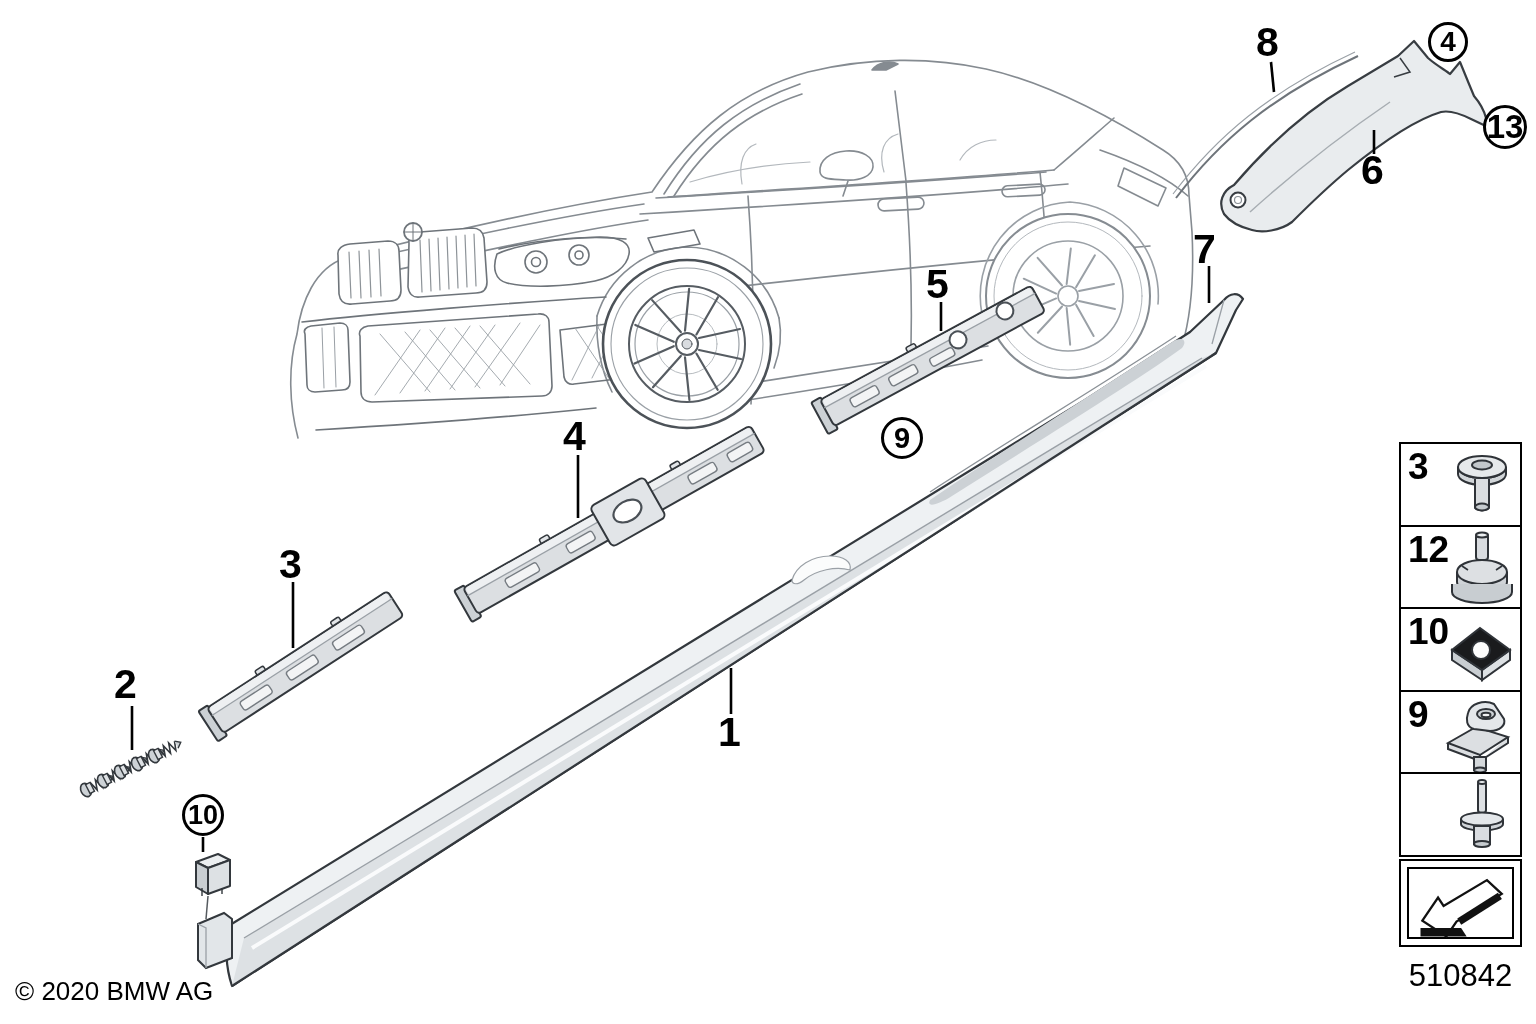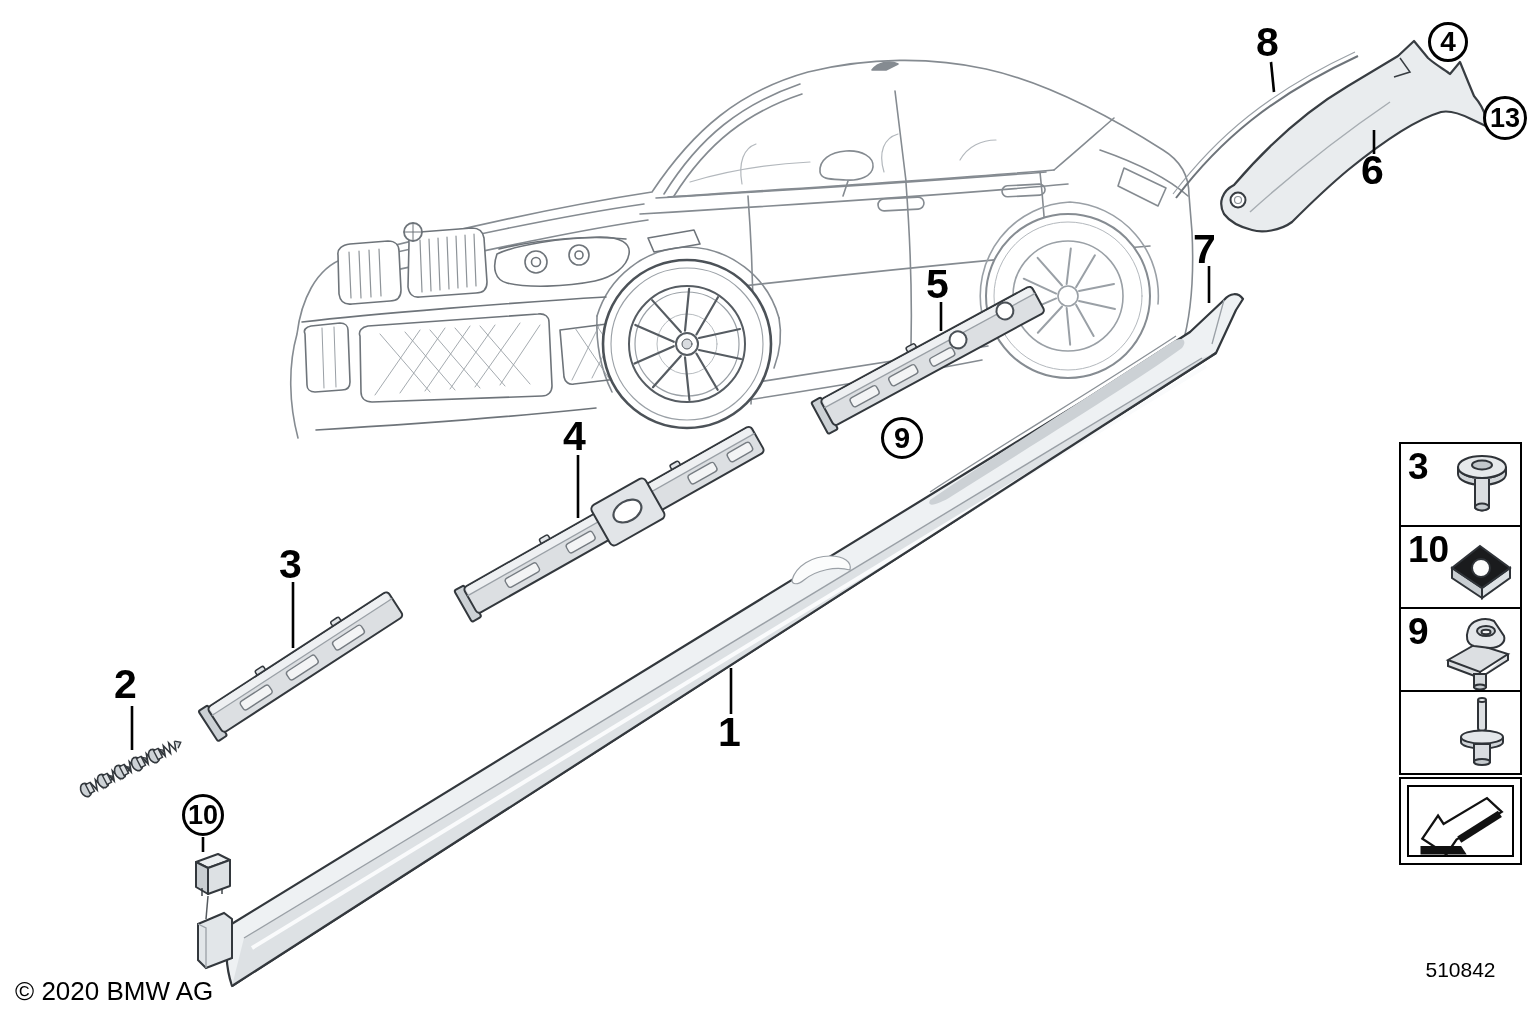--- a/index.html
+++ b/index.html
@@ -14,21 +14,21 @@
   .legend{position:absolute;left:1399px;top:442px;width:123px;}
   .lbox{position:relative;box-sizing:border-box;width:123px;height:85px;border:2.5px solid #000;
         background:#fff;margin-top:-2.5px;}
   .lbox:first-child{margin-top:0;}
   .lnum{position:absolute;left:7px;top:4px;font-size:37px;font-weight:700;color:#000;line-height:1;}
   .licon{position:absolute;right:2px;top:3px;}
   .abox{position:relative;box-sizing:border-box;width:123px;height:88px;border:2.5px solid #000;
         background:#fff;margin-top:2px;}
   .abox-inner{position:absolute;left:6px;top:6px;right:6px;bottom:6px;border:2px solid #000;}
   .diagnum{position:absolute;left:1399px;top:958px;width:123px;text-align:center;
-           font-size:21px;font-weight:400;color:#000;}
+           font-size:31px;font-weight:400;color:#000;}
   .copyright{position:absolute;left:15px;top:976px;font-size:26px;font-weight:400;color:#000;}
 </style>
 </head>
 <body>
 
 <div class="stage">
 
   <svg class="art" width="1536" height="1024" viewBox="0 0 1536 1024">
 
     <g fill="none" stroke="#858b91" stroke-width="1.6" stroke-linecap="round" stroke-linejoin="round">
@@ -288,39 +288,52 @@
   <span class="callout" style="left:718px;top:712px">1</span>
   <span class="callout" style="left:114px;top:664px">2</span>
   <span class="callout" style="left:279px;top:544px">3</span>
   <span class="callout" style="left:563px;top:416px">4</span>
   <span class="callout" style="left:926px;top:264px">5</span>
   <span class="callout" style="left:1361px;top:150px">6</span>
   <span class="callout" style="left:1193px;top:229px">7</span>
   <span class="callout" style="left:1256px;top:22px">8</span>
 
   <span class="ccircle" style="left:1428px;top:22px;width:40px;height:40px;font-size:28px">4</span>
-  <span class="ccircle" style="left:1483px;top:96px;width:44px;height:44px;font-size:27px">13</span>
+  <span class="ccircle" style="left:1483px;top:105px;width:44px;height:44px;font-size:33px">13</span>
   <span class="ccircle" style="left:881px;top:417px;width:42px;height:42px;font-size:29px">9</span>
   <span class="ccircle" style="left:182px;top:794px;width:42px;height:42px;font-size:27px">10</span>
 
   <div class="legend">
 
     <div class="lbox">
       <span class="lnum">3</span>
       <svg class="licon" width="80" height="78" viewBox="0 0 80 78">
         <g stroke="#2f3338" stroke-width="2">
           <path d="M20,20 A24,11 0 0 0 68,20 L68,27 A24,11 0 0 1 20,27 Z" fill="#d2d6d9"></path>
           <ellipse cx="44" cy="20" rx="24" ry="11" fill="#e6e9eb"></ellipse>
           <ellipse cx="44" cy="18" rx="10" ry="4.5" fill="#c2c7cb"></ellipse>
           <path d="M37,32 L37,60 A7,3.5 0 0 0 51,60 L51,32" fill="#dadde0"></path>
           <ellipse cx="44" cy="60" rx="7" ry="3.5" fill="#c6cbcf"></ellipse>
         </g>
       </svg>
     </div>
 
+    <div class="lbox">
+      <span class="lnum">12</span>
+      <svg class="licon" width="80" height="78" viewBox="0 0 80 78">
+        <g stroke="#2f3338" stroke-width="2">
+          <rect x="38" y="4" width="12" height="26" ry="3" fill="#d9dce0"></rect>
+          <ellipse cx="44" cy="5" rx="6" ry="2.5" fill="#eceff1"></ellipse>
+          <path d="M19,42 L19,52 A25,12 0 0 0 69,52 L69,42" fill="#cfd3d7"></path>
+          <ellipse cx="44" cy="42" rx="25" ry="12" fill="#dde0e3"></ellipse>
+          <path d="M14,54 L14,62 A30,11 0 0 0 74,62 L74,54" fill="#c8cdd1"></path>
+          <path d="M24,36 L30,40 M64,36 L58,40" fill="none" stroke-width="1.6"></path>
+        </g>
+      </svg>
+    </div>
 
     <div class="lbox">
       <span class="lnum">10</span>
       <svg class="licon" width="80" height="78" viewBox="0 0 80 78">
         <g stroke="#2f3338" stroke-width="2">
           <polygon points="14,38 44,58 44,68 14,48" fill="#c9ced2"></polygon>
           <polygon points="44,58 72,38 72,48 44,68" fill="#dde1e4"></polygon>
           <polygon points="42,16 72,38 44,58 14,38" fill="#1a1b1d"></polygon>
           <circle cx="43" cy="38" r="9" fill="#fdfdfd" stroke="#2f3338"></circle>
         </g>

